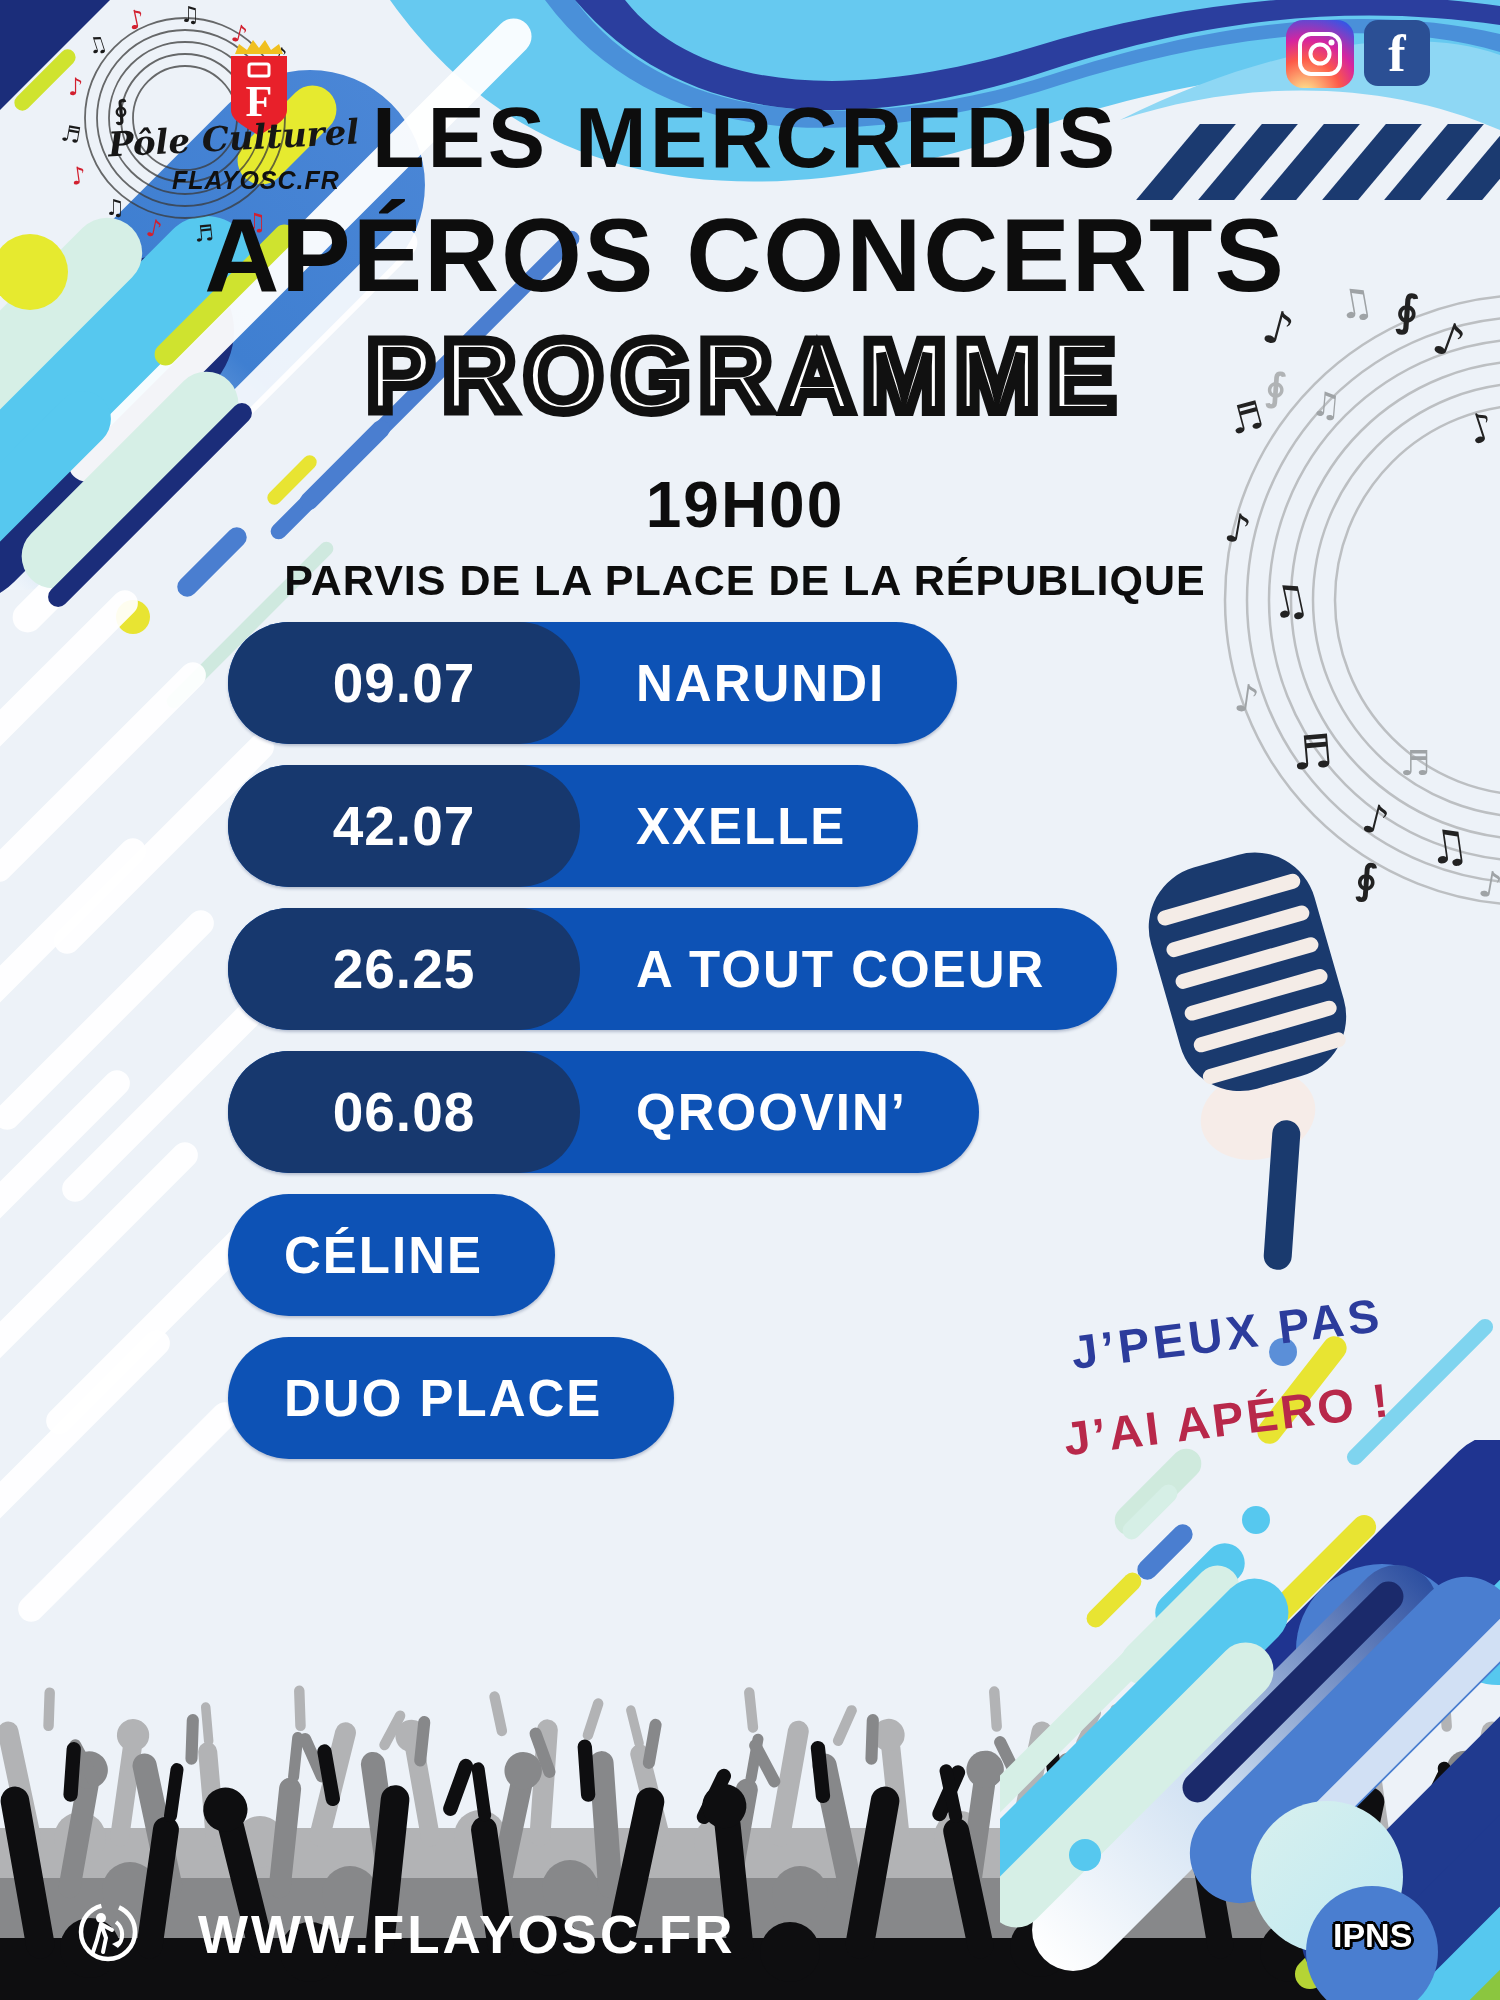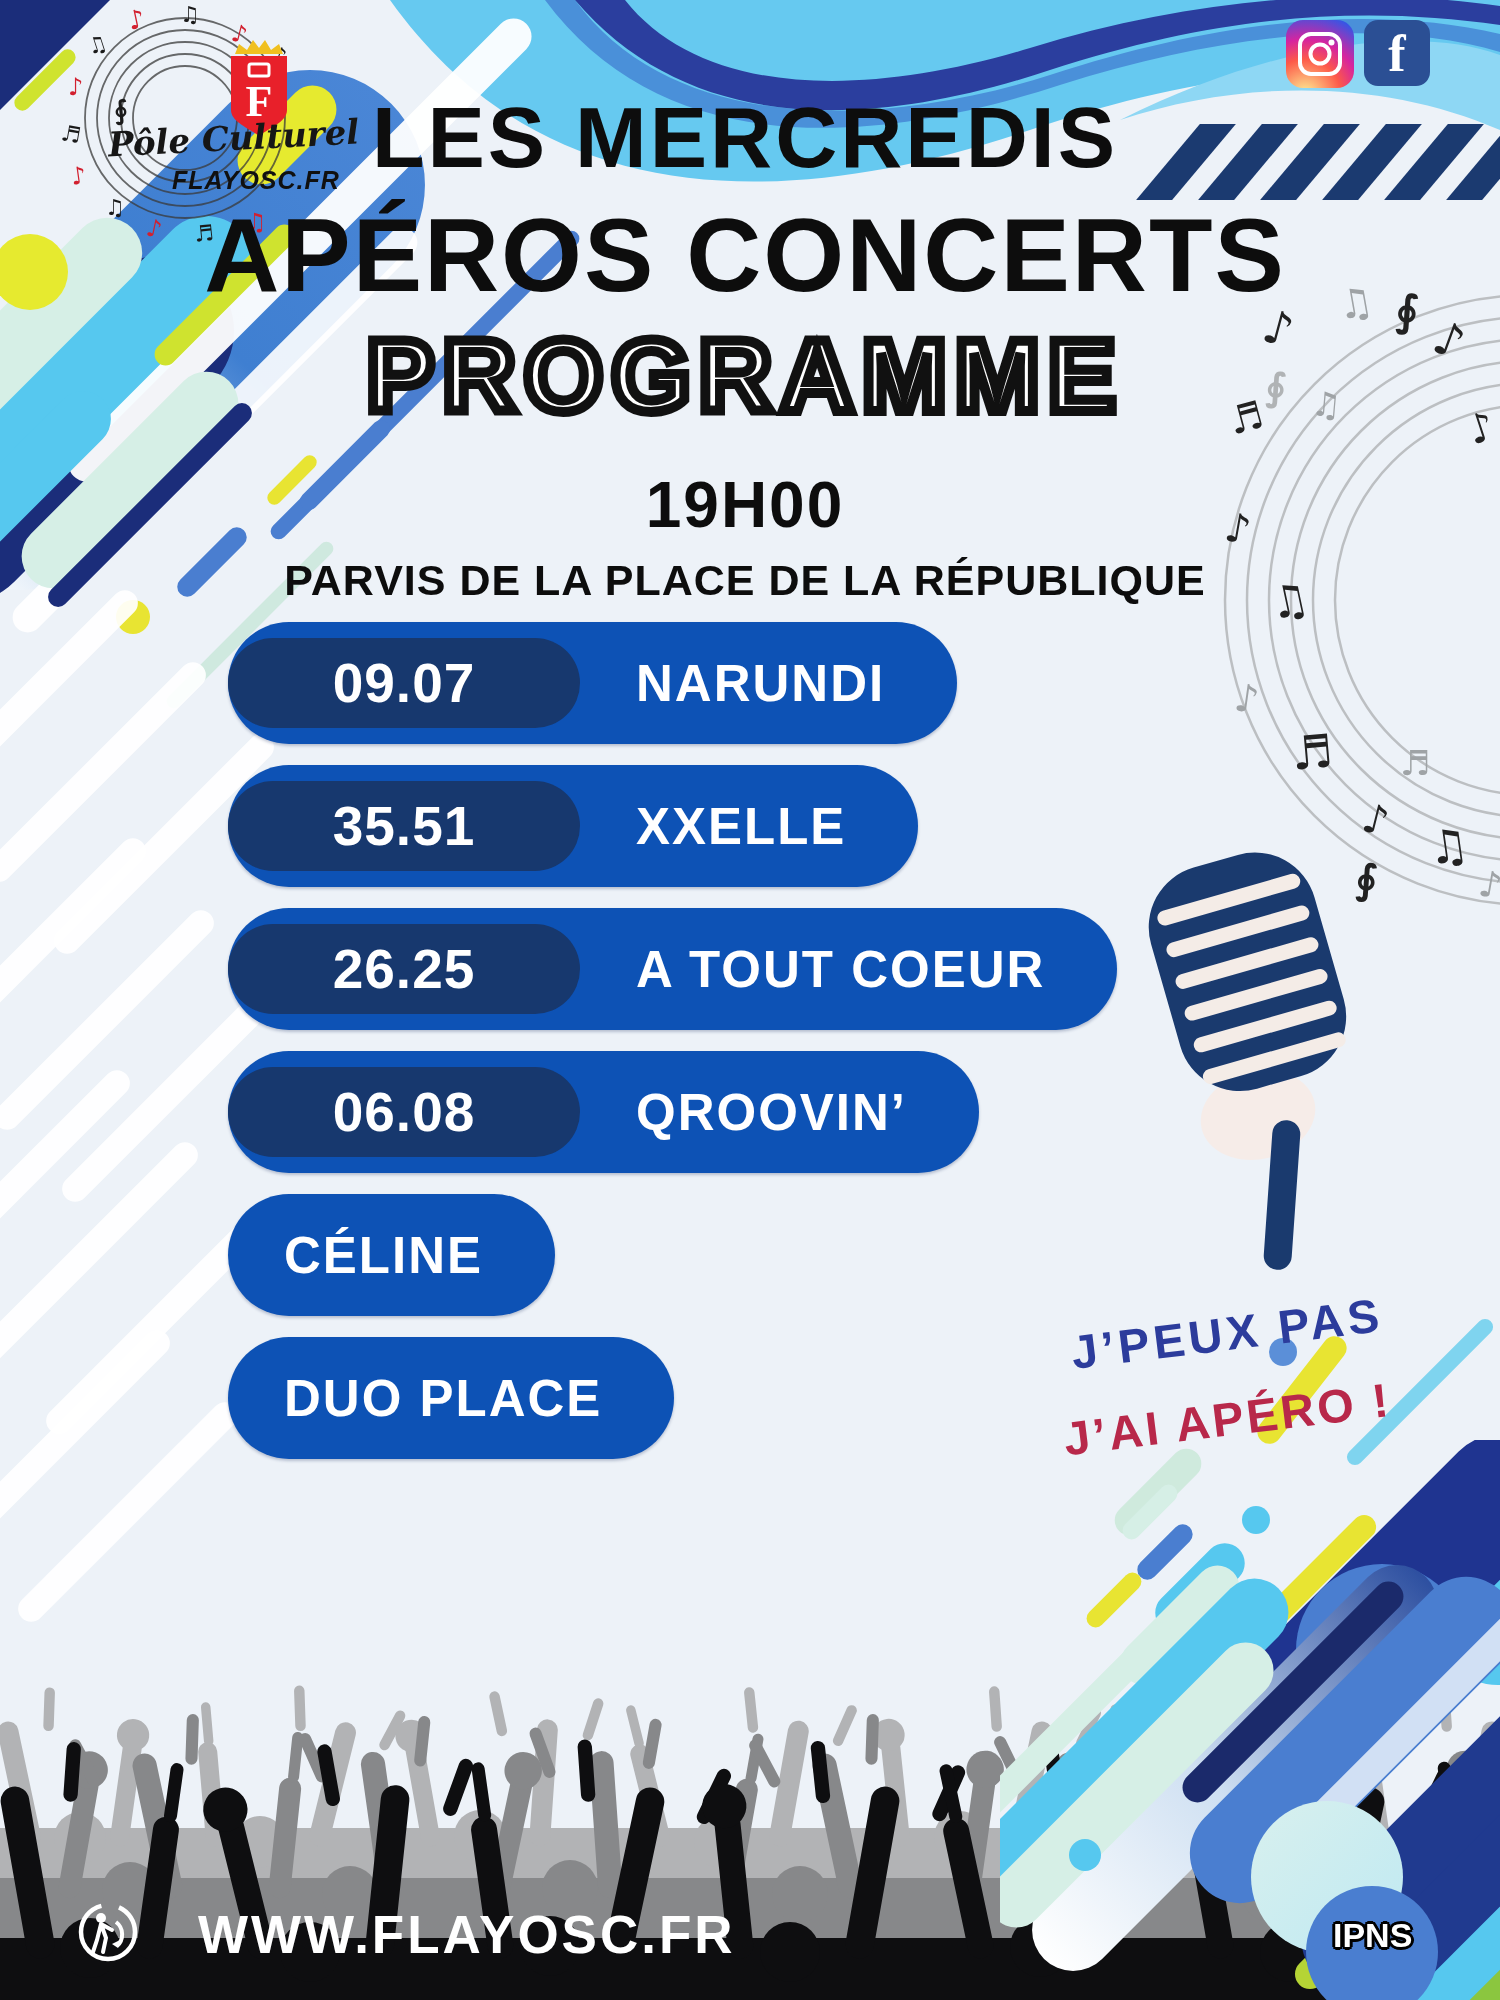--- a/index.html
+++ b/index.html
@@ -15,21 +15,21 @@
   .t3{position:absolute;left:0;width:100%;top:318px;font-size:102px;font-weight:900;letter-spacing:8px;color:#111;}
   @supports (-webkit-text-stroke: 1px black){
     .t3{color:#fff;-webkit-text-stroke:10px #111;}
   }
   .t4{position:absolute;left:0;width:100%;top:468px;font-size:64px;font-weight:900;letter-spacing:2px;}
   .t5{position:absolute;left:0;width:100%;top:556px;font-size:43px;font-weight:900;letter-spacing:1px;}
   
   .schedule{position:absolute;left:228px;top:622px;display:flex;flex-direction:column;gap:21px;z-index:5;}
   .pill{display:flex;align-items:center;height:122px;border-radius:61px;background:#0d52b5;width:fit-content;
         box-shadow:0 2px 3px rgba(20,40,90,.25);}
-  .datecap{width:352px;height:90px;border-radius:61px;background:#17386e;display:flex;align-items:center;justify-content:center;flex:none;}
+  .datecap{width:352px;height:122px;border-radius:61px;background:#17386e;display:flex;align-items:center;justify-content:center;flex:none;}
   .date{color:#fff;font-size:55px;font-weight:800;letter-spacing:1px;}
   .artist{color:#fff;font-size:51px;font-weight:800;letter-spacing:2px;margin-left:56px;margin-right:72px;white-space:nowrap;text-align:center;}
   
   .logo{position:absolute;left:20px;top:0;width:330px;height:260px;z-index:3;}
   .logo-script{position:absolute;left:88px;top:118px;font-family:"DejaVu Serif",serif;font-style:italic;font-weight:700;
                font-size:34px;color:#161616;transform:rotate(-3deg);white-space:nowrap;}
   .logo-site{position:absolute;left:152px;top:166px;font-size:25px;font-weight:800;color:#101010;letter-spacing:1px;font-style:italic;}
   
   .social{position:absolute;left:1286px;top:20px;display:flex;gap:10px;z-index:4;}
   .ig{width:68px;height:68px;border-radius:17px;
@@ -217,21 +217,21 @@
       <div class="pill">
         <div class="datecap">
           <span class="date">09.07</span>
         </div>
         <span class="artist">NARUNDI</span>
       </div>
 
 
       <div class="pill">
         <div class="datecap">
-          <span class="date">35.51</span>
+          <span class="date">42.07</span>
         </div>
         <span class="artist">XXELLE</span>
       </div>
 
       <div class="pill">
         <div class="datecap">
           <span class="date">26.25</span>
         </div>
         <span class="artist">A TOUT COEUR</span>
       </div>

